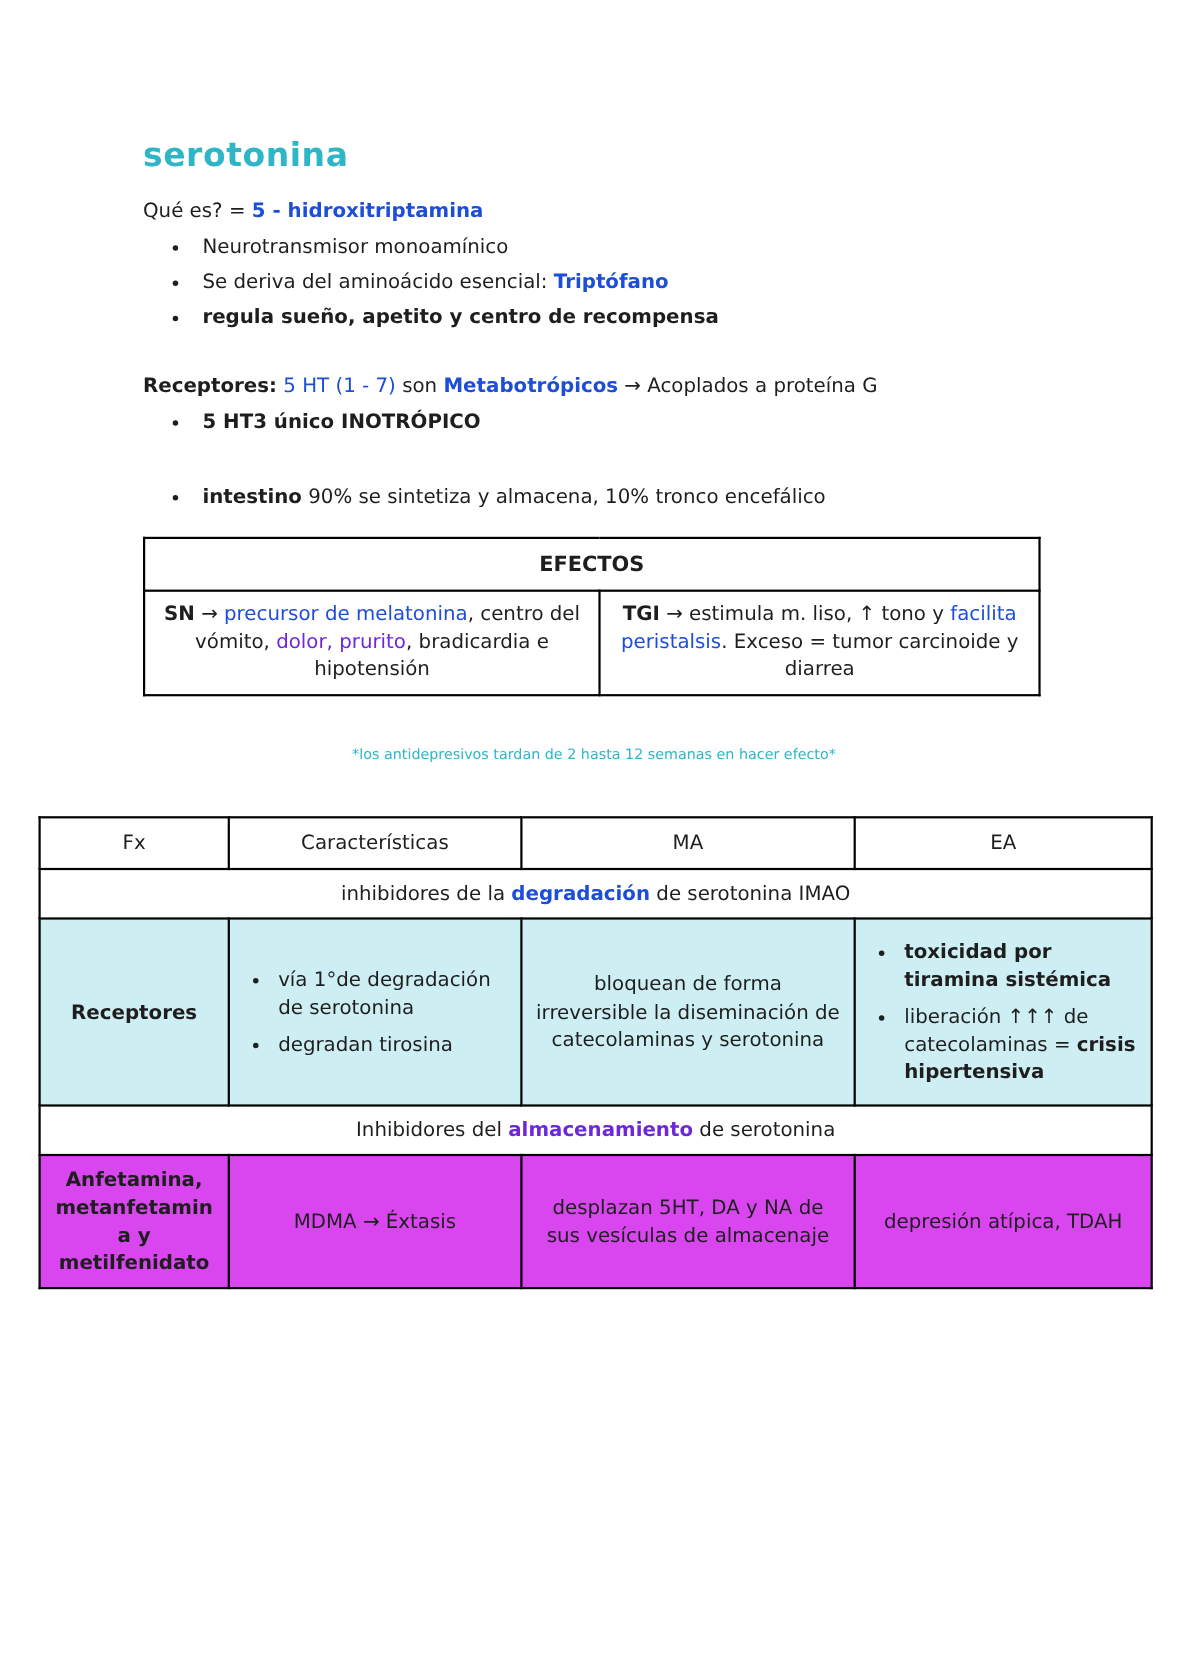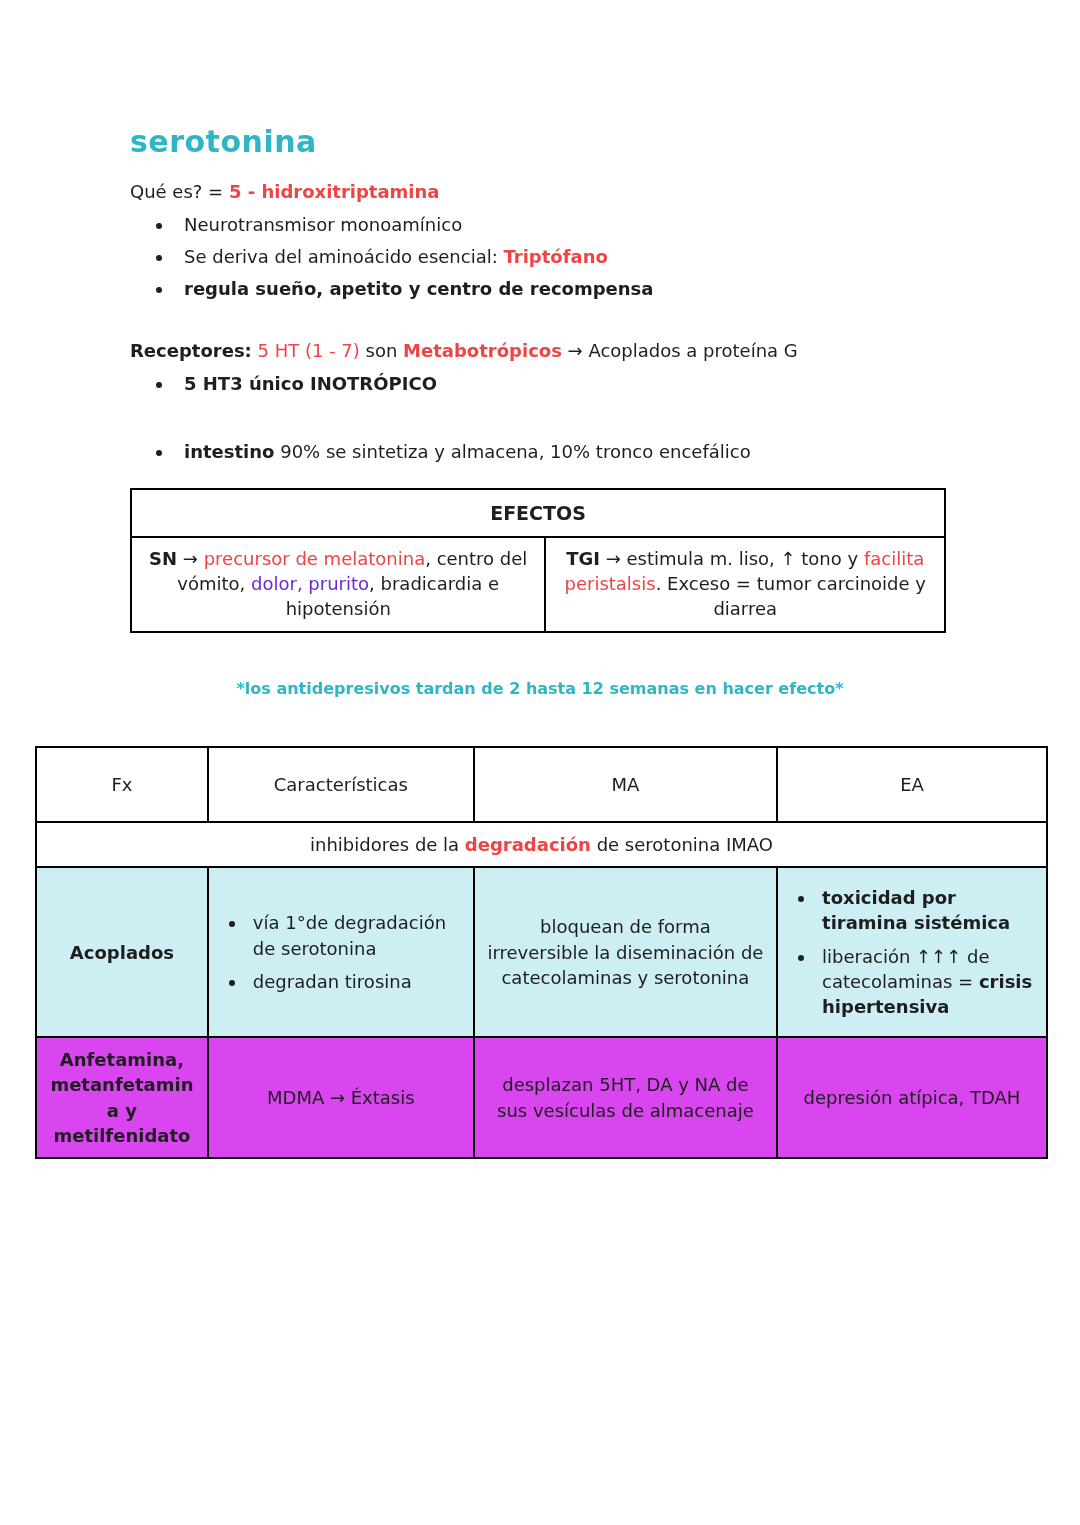--- a/index.html
+++ b/index.html
@@ -30,21 +30,21 @@
     font-weight: 600;
     letter-spacing: 0.5px;
     margin: 0 0 20px 0;
   }
   .line {
     font-size: 18px;
     line-height: 1.45;
     margin: 0 0 4px 0;
   }
   .b { font-weight: 700; }
-  .teal { color: #ef4444; }
+  .teal { color: #1d4ed8; }
   .purple { color: #6d28d9; }
   ul.bullets {
     list-style: disc;
     margin: 6px 0 10px 0;
     padding-left: 44px;
   }
   ul.bullets li {
     font-size: 18px;
     line-height: 1.4;
     margin: 7px 0;
@@ -67,22 +67,22 @@
     vertical-align: middle;
   }
   .effects th {
     font-weight: 700;
     font-size: 19px;
     padding: 10px;
   }
 
   .note {
     color: #2eb6c7;
-    font-weight: 700;
-    font-size: 16px;
+    font-weight: 400;
+    font-size: 13px;
     text-align: center;
     margin: 46px 0 48px 0;
     width: 1080px;
   }
 
   .drugs {
     margin-left: 35px;
     width: 1013px;
     font-size: 18px;
     table-layout: fixed;
@@ -90,21 +90,21 @@
   .drugs th, .drugs td {
     border: 2px solid #000000;
     padding: 9px 12px;
     line-height: 1.4;
     vertical-align: middle;
     word-wrap: break-word;
   }
   .drugs th {
     font-weight: 400;
     text-align: center;
-    padding: 24px;
+    padding: 10px;
   }
   .span-row { text-align: center; border-radius: 21px; }
   .center { text-align: center; }
   .cyan-row td { background: #cdeef3; }
   .cyan-row td { height: 148px; }
   .purple-row td { background: #d946ef; }
   .purple-row td { height: 86px; }
   ul.cell-bullets {
     list-style: disc;
     margin: 0;
@@ -175,35 +175,38 @@
         <tr>
       <th>Fx</th>
       <th>Características</th>
       <th>MA</th>
       <th>EA</th>
     </tr>
     <tr>
       <td colspan="4" class="span-row"><span>inhibidores de la </span><span class="b teal">degradación</span><span> de serotonina IMAO</span></td>
     </tr>
     <tr class="cyan-row">
-      <td class="b center">Acoplados</td>
+      <td class="b center">Receptores</td>
       <td>
         <ul class="cell-bullets">
           <li>vía 1°de degradación de serotonina</li>
           <li>degradan tirosina</li>
         </ul>
       </td>
       <td class="center">bloquean de forma irreversible la diseminación de catecolaminas y serotonina</td>
       <td>
         <ul class="cell-bullets">
           <li class="b">toxicidad por tiramina sistémica</li>
           <li><span>liberación ↑↑↑ de catecolaminas = </span><span class="b">crisis hipertensiva</span></li>
         </ul>
       </td>
     </tr>
+    <tr>
+      <td colspan="4" class="span-row"><span>Inhibidores del </span><span class="b purple">almacenamiento</span><span> de serotonina</span></td>
+    </tr>
     <tr class="purple-row">
       <td class="b center">Anfetamina, metanfetamina y metilfenidato</td>
       <td class="center">MDMA → Éxtasis</td>
       <td class="center">desplazan 5HT, DA y NA de sus vesículas de almacenaje</td>
       <td class="center">depresión atípica, TDAH</td>
     </tr>
   </tbody>
     </table>
 
 </div>

